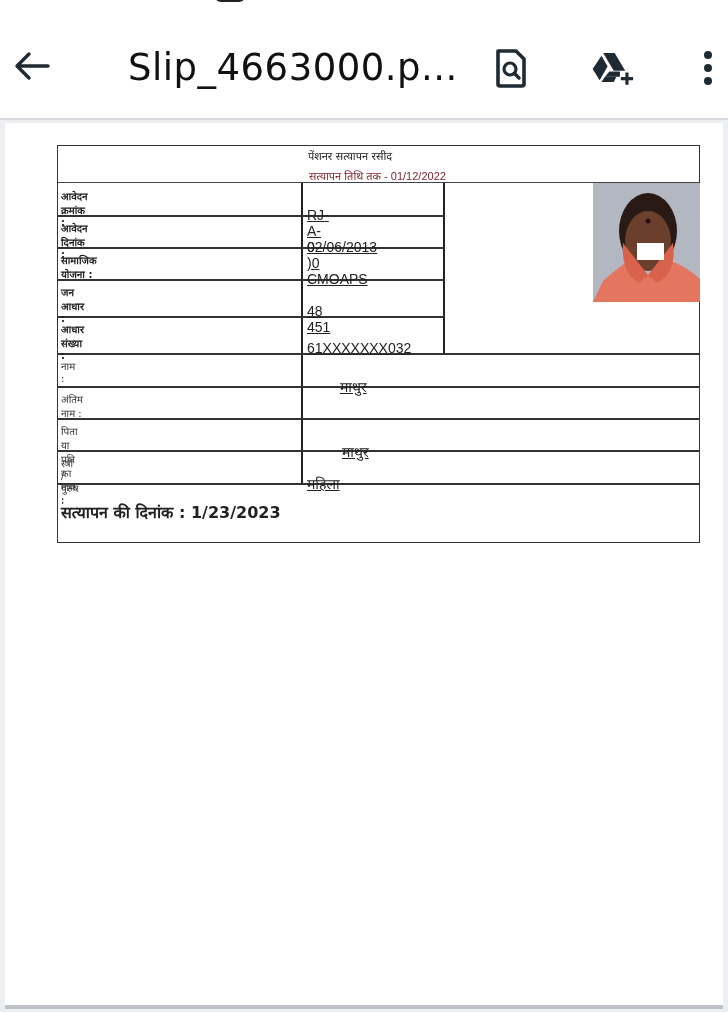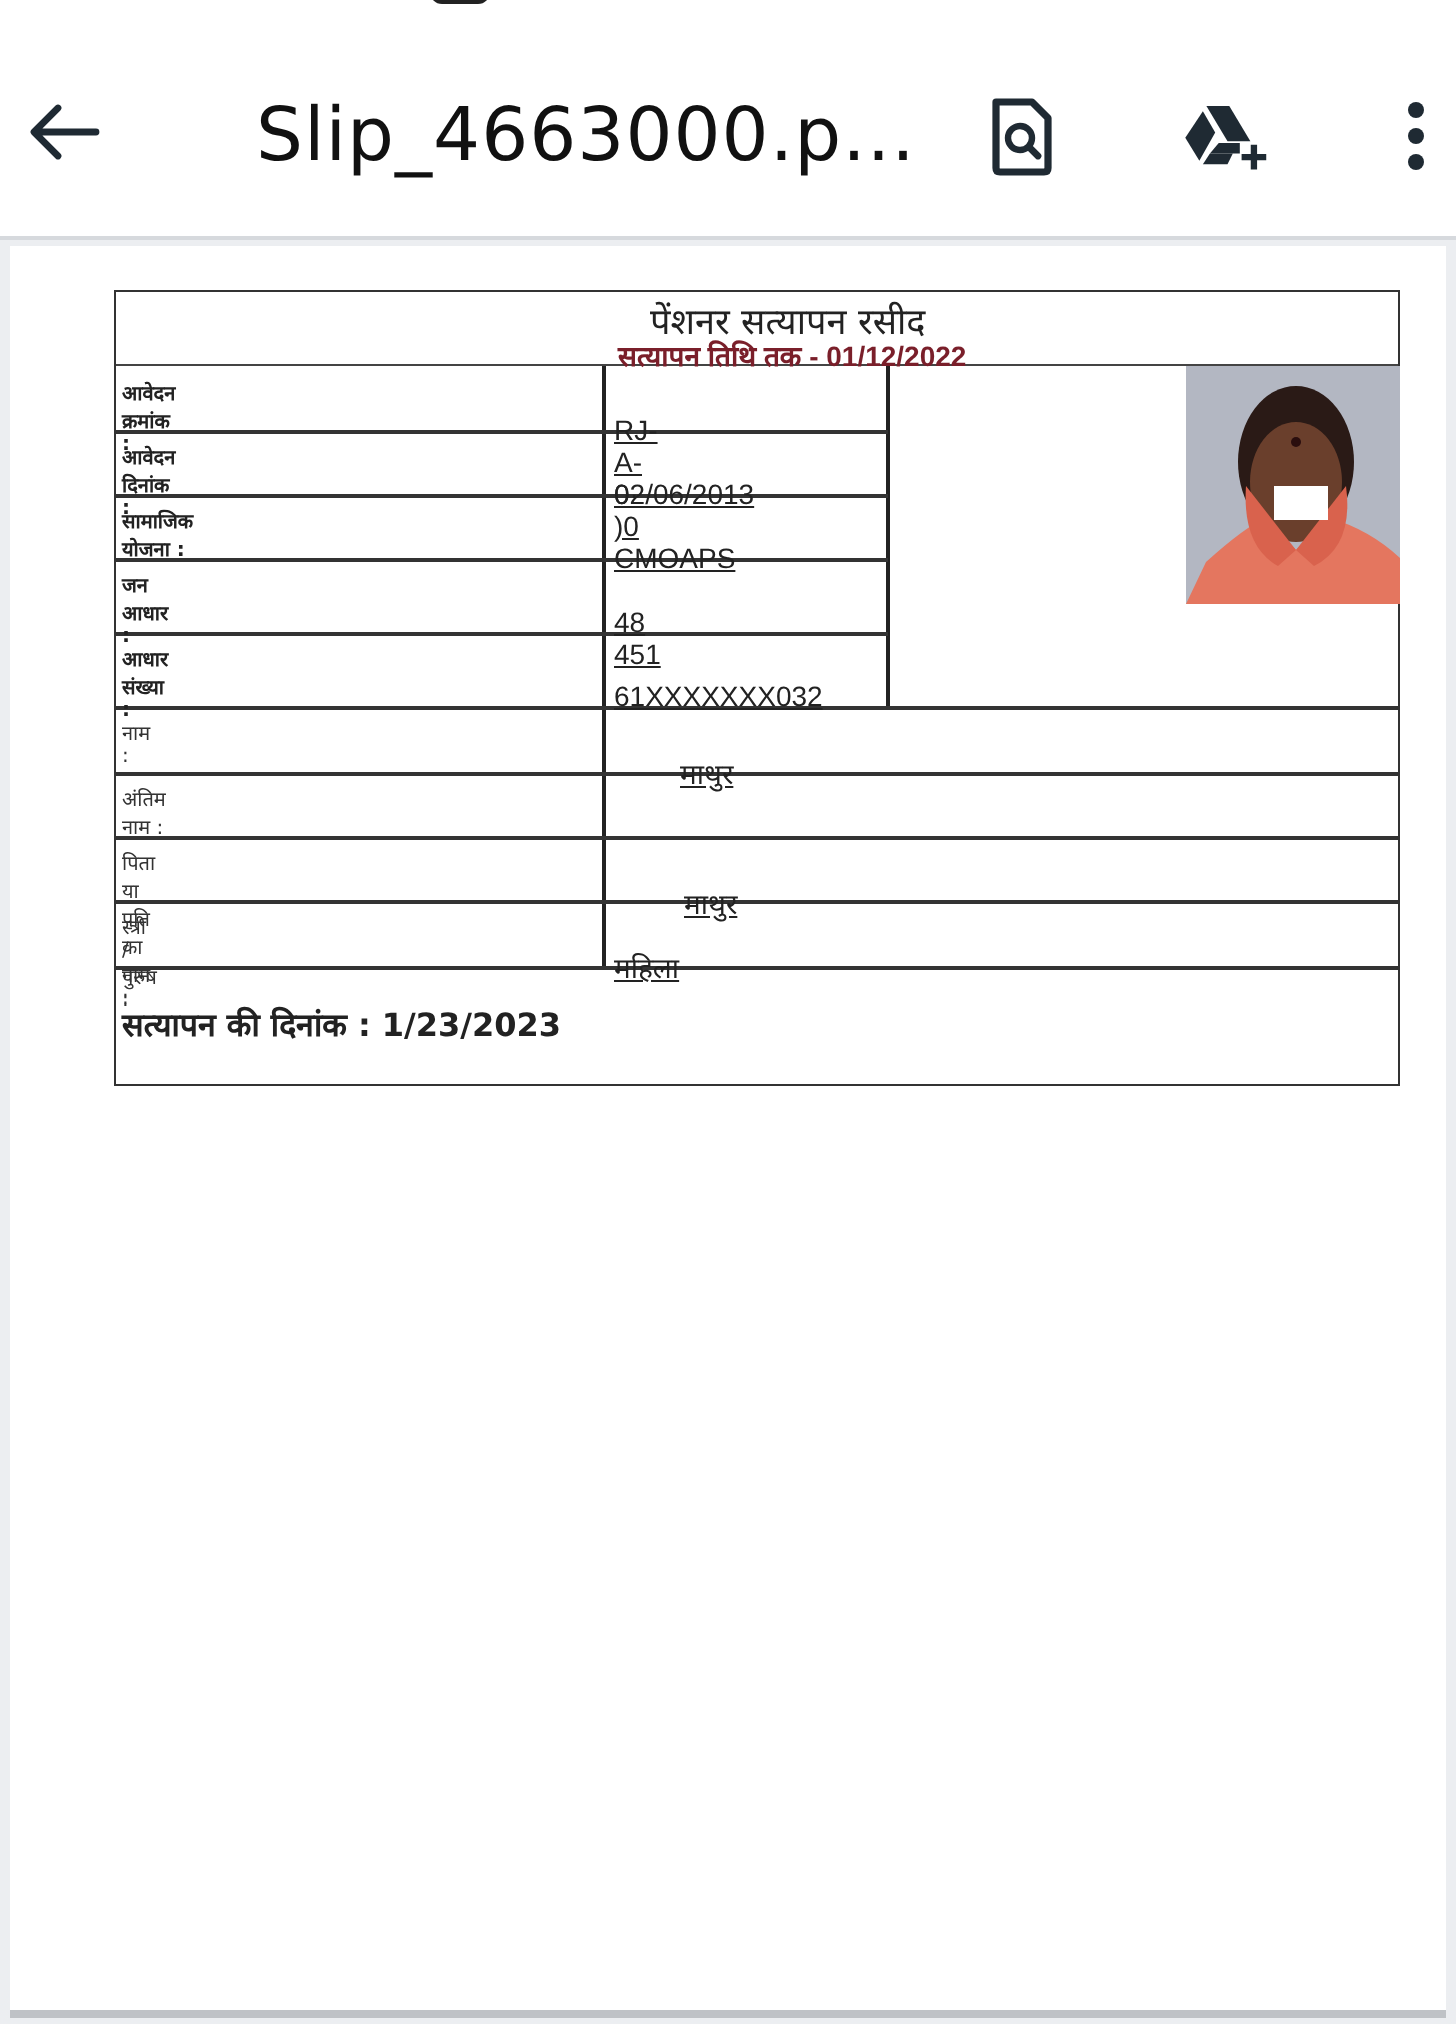--- a/index.html
+++ b/index.html
@@ -9,22 +9,22 @@
   .appbar { position: absolute; left: 0; top: 30px; width: 728px; height: 74px; }
   .back-btn { position: absolute; left: 12px; top: 18px; width: 40px; height: 36px; display: flex; align-items: center; justify-content: center; cursor: pointer; }
   .title { position: absolute; left: 128px; top: 16px; font-size: 37px; color: #111; letter-spacing: 0.5px; font-family: "DejaVu Sans", sans-serif; font-weight: 400; }
   .icon-btn { position: absolute; top: 16px; width: 44px; height: 44px; display: flex; align-items: center; justify-content: center; cursor: pointer; }
   .viewer { position: absolute; left: 0; top: 118px; width: 728px; height: 894px; background: #eceef1; }
   .viewer-divider { position: absolute; left: 0; top: 118px; width: 728px; height: 2px; background: #d6d9dd; }
   .page { position: absolute; left: 5px; top: 5px; width: 718px; height: 882px; background: #fff; }
   .page-bottom { position: absolute; left: 5px; top: 887px; width: 718px; height: 4px; background: #bfc2c6; }
   .doc { position: absolute; left: 52px; top: 22px; width: 643px; height: 398px; border: 1.5px solid #333; }
   .doc-head { position: absolute; left: 0; top: 0; width: 641px; height: 37px; border-bottom: 1.5px solid #444; }
-  .doc-title { position: absolute; left: 267px; top: 2px; font-family: "DejaVu Serif", serif; font-size: 18px; color: #222; }
-  .doc-subtitle { position: absolute; left: 251px; top: 22px; font-size: 14px; color: #7a1f2a; font-weight: bold; }
+  .doc-title { position: absolute; left: 250px; top: 2px; font-family: "DejaVu Serif", serif; font-size: 11px; color: #222; }
+  .doc-subtitle { position: absolute; left: 251px; top: 22px; font-size: 11px; color: #7a1f2a; }
   .row { position: absolute; left: 0; height: 33px; }
   .row-label { position: absolute; left: 3px; top: 6px; font-size: 10px; font-weight: bold; color: #222; font-family: "DejaVu Sans", sans-serif; }
   .row-label.light { font-weight: normal; color: #333; }
   .row-val { position: absolute; left: 249px; top: 24px; font-size: 14px; color: #222; text-decoration: underline; }
   .hl { position: absolute; height: 1.5px; background: #333; }
   .vl { position: absolute; width: 2px; background: #222; }
   .photo { position: absolute; left: 535px; top: 37px; width: 107px; height: 119px; background: linear-gradient(180deg, #b6bac4 0%, #a9aebb 100%); overflow: hidden; }
   .footer-label { position: absolute; left: 3px; top: 355px; font-size: 16px; font-weight: bold; color: #222; font-family: "DejaVu Sans", sans-serif; }
 </style>
 </head>

